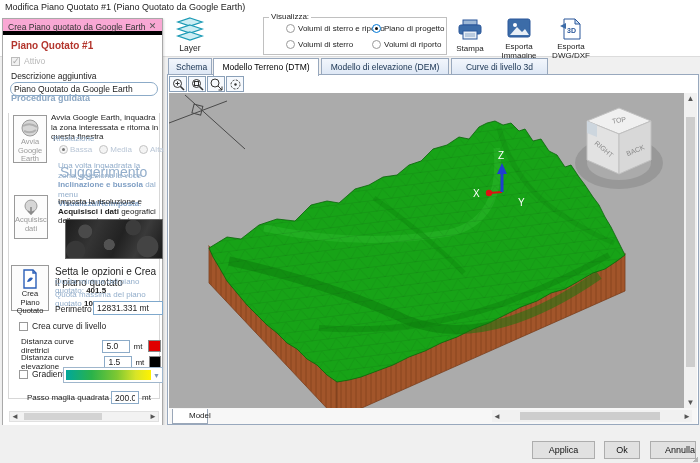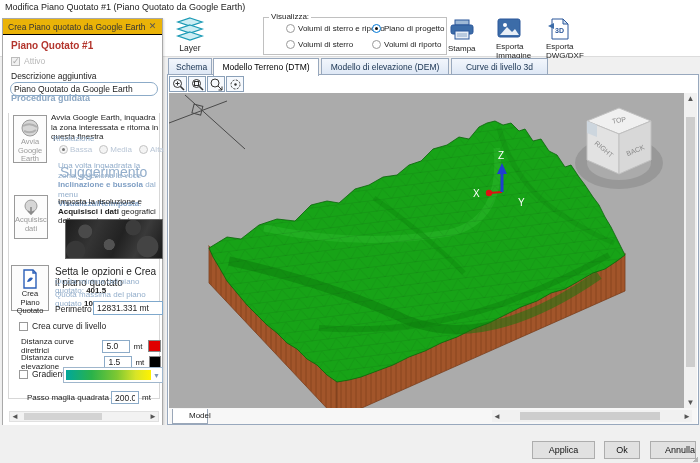--- a/index.html
+++ b/index.html
@@ -11,21 +11,21 @@
   }
   .abs { position:absolute; }
 
   
   #titlebar { left:0; top:0; width:700px; height:15px; background:#ffffff; }
   #title-text { left:5px; top:2px; font-size:9px; color:#222; white-space:nowrap; }
   #toolbar-strip { left:0; top:15px; width:700px; height:42px; background:#ffffff; border-bottom:1px solid #dcdcdc; }
 
   
   #palette { left:2px; top:18px; width:161px; height:410px; background:#ffffff; border:1px solid #a9a9a9; box-shadow:1px 1px 2px rgba(0,0,0,.15); }
-  #palette-header { left:0; top:0; width:159px; height:16px; background:#eab308; border-bottom:1px solid #000000; }
+  #palette-header { left:0; top:0; width:159px; height:16px; background:#f9a8d4; border-bottom:4px solid #000000; }
   #palette-title { left:5px; top:3px; font-size:8.5px; color:#333; }
   #palette-close { right:3px; top:1px; width:13px; height:13px; text-align:center; line-height:13px; font-size:9px; color:#555; cursor:pointer; }
   #panel-heading { left:8px; top:21px; font-size:10px; font-weight:bold; color:#b3352d; }
   .chk { width:9px; height:9px; border:1px solid #999; background:#fff; display:inline-block; position:relative; }
   .chk.checked.disabled { background:#f1f1f1; border-color:#bcbcbc; }
   .chk.checked.disabled::after { content:"✓"; position:absolute; left:0px; top:-2px; font-size:9px; color:#a9a9a9; }
   #attivo-row { left:8px; top:37px; }
   #attivo-label { color:#b9b9b9; font-size:8.5px; margin-left:4px; }
   .row-inline { display:flex; align-items:center; }
   #descr-label { left:8px; top:52px; font-size:8.5px; color:#222; }
@@ -91,21 +91,21 @@
   #palette-thumb { margin-left:4px; width:78px; height:7px; background:#d3d3d3; }
 
   
   #layer-btn { left:170px; top:17px; width:40px; height:39px; text-align:center; }
   #layer-label { font-size:8.5px; color:#222; }
   #viz-group { left:263px; top:17px; width:184px; height:38px; border:1px solid #c0c0c0; background:#fff; }
   #viz-label { left:269px; top:12px; background:#fff; padding:0 2px; font-size:8px; color:#222; }
   .viz-radio-row { display:flex; align-items:center; gap:3px; font-size:8px; color:#222; position:absolute; }
   .radio.sel-on { border-color:#0078d7; }
   .radio.sel-on::after { content:""; position:absolute; left:2px; top:2px; width:3px; height:3px; border-radius:50%; background:#111; }
-  .tool-btn { font-size:8px; color:#222; line-height:9px; }
+  .tool-btn { text-align:center; font-size:8px; color:#222; line-height:9px; }
   #stampa-btn { left:448px; top:18px; width:44px; }
   #exp-img-btn { left:496px; top:18px; width:46px; }
   #exp-dwg-btn { left:546px; top:18px; width:50px; }
 
   
   #tabstrip { left:167px; top:58px; width:533px; height:17px; }
   .tab { position:absolute; top:0; height:17px; border:1px solid #98a8bd; border-bottom:none; background:linear-gradient(#f2f6fc,#dde7f5); font-size:8.5px; color:#17314f; text-align:center; line-height:16px; padding:0 7px; }
   .tab.active { background:#ffffff; height:18px; top:0; font-weight:normal; color:#000; z-index:3; }
   #tabpage { left:167px; top:74px; width:532px; height:351px; background:#ffffff; border:1px solid #98a8bd; }
 

